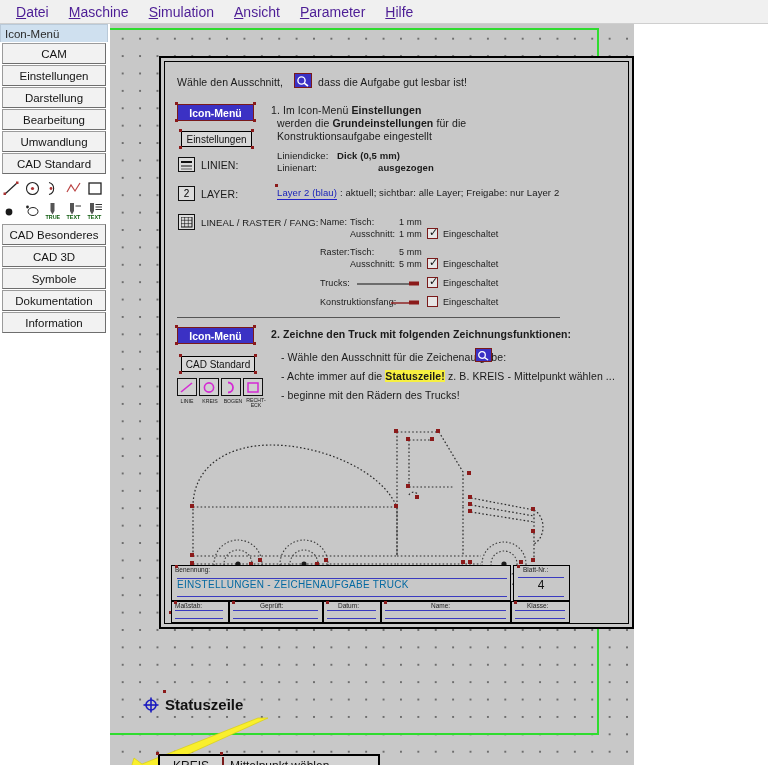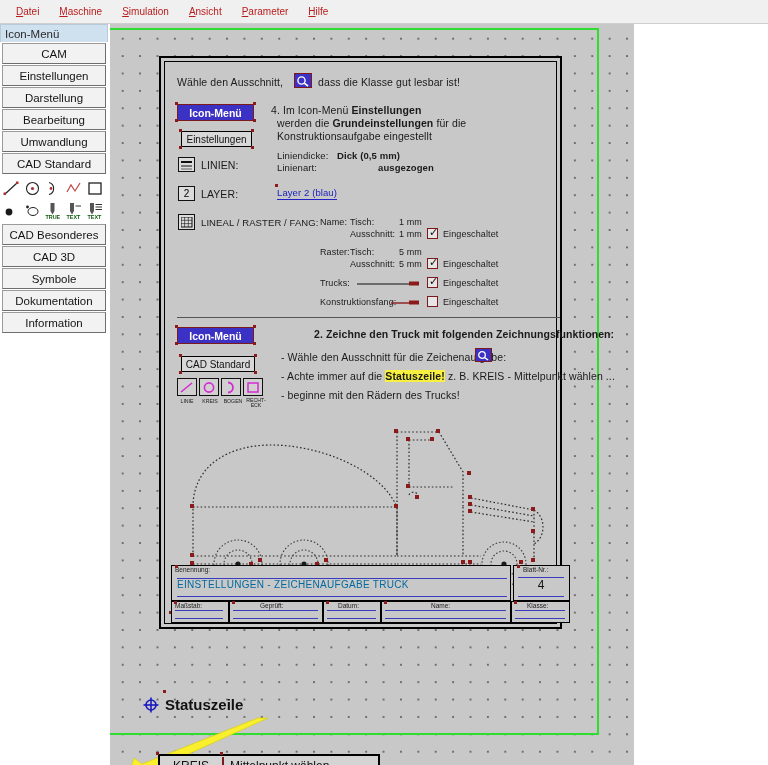--- a/index.html
+++ b/index.html
@@ -9,21 +9,21 @@
   }
   #app{position:relative;width:768px;height:765px;}
 
   
   #menubar{
     position:absolute;left:0;top:0;width:768px;height:24px;
     background:#f0f0f0;border-bottom:1px solid #cfcfcf;
     display:flex;align-items:center;padding-left:6px;box-sizing:border-box;
   }
   .menu-item{
-    font-size:10px;color:#b91c1c;padding:2px 10px;cursor:default;white-space:nowrap;
+    font-size:14px;color:#4c1d95;padding:2px 10px;cursor:default;white-space:nowrap;
   }
   .menu-item u{text-decoration:underline;}
 
   
   #sidebar{
     position:absolute;left:0;top:24px;width:108px;height:741px;
     background:#ffffff;box-sizing:border-box;
   }
   #sidebar-title{
     height:18px;line-height:18px;background:#cfe0ef;color:#2a2a2a;
@@ -47,21 +47,21 @@
     background:#c8c8c8;
     background-image:radial-gradient(#6d6d6d 0.8px, transparent 0.9px);
     background-size:17.4px 17.4px;background-position:4px 6px;
     overflow:hidden;
   }
   #green-frame{
     position:absolute;left:0px;top:4px;width:489px;height:707px;
     border:2px solid #2fdc2f;box-sizing:border-box;border-left:none;
   }
   #paper{
-    position:absolute;left:49px;top:32px;width:403px;height:573px;
+    position:absolute;left:49px;top:32px;width:475px;height:573px;
     background:#c8c8c8;border:2px solid #000;box-sizing:border-box;
   }
   #paper-inner{
     position:absolute;left:3px;top:3px;right:3px;bottom:3px;border:1px solid #000;
   }
 
   .doc-txt{position:absolute;font-size:10.5px;color:#1a1a1a;white-space:nowrap;letter-spacing:.1px;}
   .doc-txt.b{font-weight:bold;}
   .hl-yellow{background:#f7f040;}
   .blue-t{color:#1a23b8;}
@@ -221,54 +221,55 @@
     <div id="paper">
       <div id="paper-inner">
 
         <div class="doc-txt" style="left:12px;top:14px;">Wähle den Ausschnitt,</div>
         <div class="btn-icon-blue" style="left:129px;top:11px;width:18px;height:15px;">
           <svg width="14" height="12">
               <circle cx="5.5" cy="5.5" r="3.6" fill="none" stroke="#fff" stroke-width="1.4"></circle>
               <line x1="8.2" y1="8.2" x2="12" y2="11" stroke="#fff" stroke-width="1.6"></line>
             </svg>
         </div>
-        <div class="doc-txt" style="left:153px;top:14px;">dass die Klasse gut lesbar ist!</div>
+        <div class="doc-txt" style="left:153px;top:14px;">dass die Aufgabe gut lesbar ist!</div>
 
         <div class="btn-icon-blue" style="left:12px;top:42px;width:77px;height:17px;font-size:10.5px;border-color:#7a1a1a;">Icon-Menü</div>
         <div class="gp" style="left:10px;top:40px;"></div>
           <div class="gp" style="left:88px;top:40px;"></div>
         <div class="gp" style="left:10px;top:57px;"></div>
           <div class="gp" style="left:88px;top:57px;"></div>
 
         <div class="btn3d" style="left:16px;top:69px;width:71px;height:16px;">Einstellungen</div>
         <div class="gp" style="left:14px;top:67px;"></div>
           <div class="gp" style="left:86px;top:67px;"></div>
         <div class="gp" style="left:14px;top:84px;"></div>
           <div class="gp" style="left:86px;top:84px;"></div>
 
-        <div class="doc-txt" style="left:106px;top:42px;"><span>4. Im Icon-Menü </span><b>Einstellungen</b></div>
+        <div class="doc-txt" style="left:106px;top:42px;"><span>1. Im Icon-Menü </span><b>Einstellungen</b></div>
         <div class="doc-txt" style="left:112px;top:55px;"><span>werden die </span><b>Grundeinstellungen</b><span> für die</span></div>
         <div class="doc-txt" style="left:112px;top:68px;">Konstruktionsaufgabe eingestellt</div>
 
         <div class="sq-icon" style="left:13px;top:95px;width:17px;height:15px;">
           <svg width="12" height="10">
               <line x1="0" y1="2" x2="11" y2="2" stroke="#111" stroke-width="2"></line>
               <line x1="0" y1="6" x2="11" y2="6" stroke="#111" stroke-width="1"></line>
               <line x1="0" y1="9" x2="11" y2="9" stroke="#111" stroke-width="0.6"></line>
             </svg>
         </div>
         <div class="doc-txt" style="left:36px;top:97px;">LINIEN:</div>
         <div class="doc-txt" style="left:112px;top:88px;font-size:9.5px;">Liniendicke:</div>
         <div class="doc-txt b" style="left:172px;top:88px;font-size:9.5px;">Dick  (0,5 mm)</div>
         <div class="doc-txt" style="left:112px;top:100px;font-size:9.5px;">Linienart:</div>
         <div class="doc-txt b" style="left:172px;top:100px;font-size:9.5px;margin-left:41px;">ausgezogen</div>
 
         <div class="sq-icon" style="left:13px;top:124px;width:17px;height:15px;font-size:10px;">2</div>
         <div class="doc-txt" style="left:36px;top:126px;">LAYER:</div>
         <div class="doc-txt u-blue blue-t" style="left:112px;top:125px;font-size:9.5px;">Layer 2 (blau)</div>
+        <div class="doc-txt" style="left:175px;top:125px;font-size:9.5px;">: aktuell;  sichtbar: alle Layer;  Freigabe: nur Layer 2</div>
         <div class="gp" style="left:110px;top:122px;"></div>
 
         <div class="sq-icon" style="left:13px;top:152px;width:17px;height:16px;">
           <svg width="12" height="11">
               <rect x="0" y="0" width="11" height="10" fill="none" stroke="#111" stroke-width="1"></rect>
               <line x1="3.6" y1="0" x2="3.6" y2="10" stroke="#111" stroke-width="0.6"></line>
               <line x1="7.3" y1="0" x2="7.3" y2="10" stroke="#111" stroke-width="0.6"></line>
               <line x1="0" y1="3.3" x2="11" y2="3.3" stroke="#111" stroke-width="0.6"></line>
               <line x1="0" y1="6.6" x2="11" y2="6.6" stroke="#111" stroke-width="0.6"></line>
             </svg>
@@ -322,21 +323,21 @@
           <div class="gp" style="left:88px;top:263px;"></div>
         <div class="gp" style="left:10px;top:280px;"></div>
           <div class="gp" style="left:88px;top:280px;"></div>
 
         <div class="btn3d" style="left:16px;top:294px;width:74px;height:16px;">CAD Standard</div>
         <div class="gp" style="left:14px;top:292px;"></div>
           <div class="gp" style="left:89px;top:292px;"></div>
         <div class="gp" style="left:14px;top:309px;"></div>
           <div class="gp" style="left:89px;top:309px;"></div>
 
-        <div class="doc-txt b" style="left:106px;top:266px;margin-left:43px;">2. Zeichne den Truck mit folgenden Zeichnungsfunktionen:</div>
+        <div class="doc-txt b" style="left:106px;top:266px;">2. Zeichne den Truck mit folgenden Zeichnungsfunktionen:</div>
         <div class="doc-txt" style="left:116px;top:289px;">- Wähle den Ausschnitt für die Zeichenaufgabe:</div>
         <div class="btn-icon-blue" style="left:310px;top:286px;width:17px;height:14px;">
           <svg width="13" height="11">
               <circle cx="5" cy="5" r="3.3" fill="none" stroke="#fff" stroke-width="1.3"></circle>
               <line x1="7.5" y1="7.5" x2="11" y2="10" stroke="#fff" stroke-width="1.5"></line>
             </svg>
         </div>
         <div class="doc-txt" style="left:116px;top:308px;"><span>- Achte immer auf die </span><b class="hl-yellow">Statuszeile!</b><span>  z. B. KREIS - Mittelpunkt wählen ...</span></div>
         <div class="doc-txt" style="left:116px;top:327px;">- beginne mit den Rädern des Trucks!</div>
 

